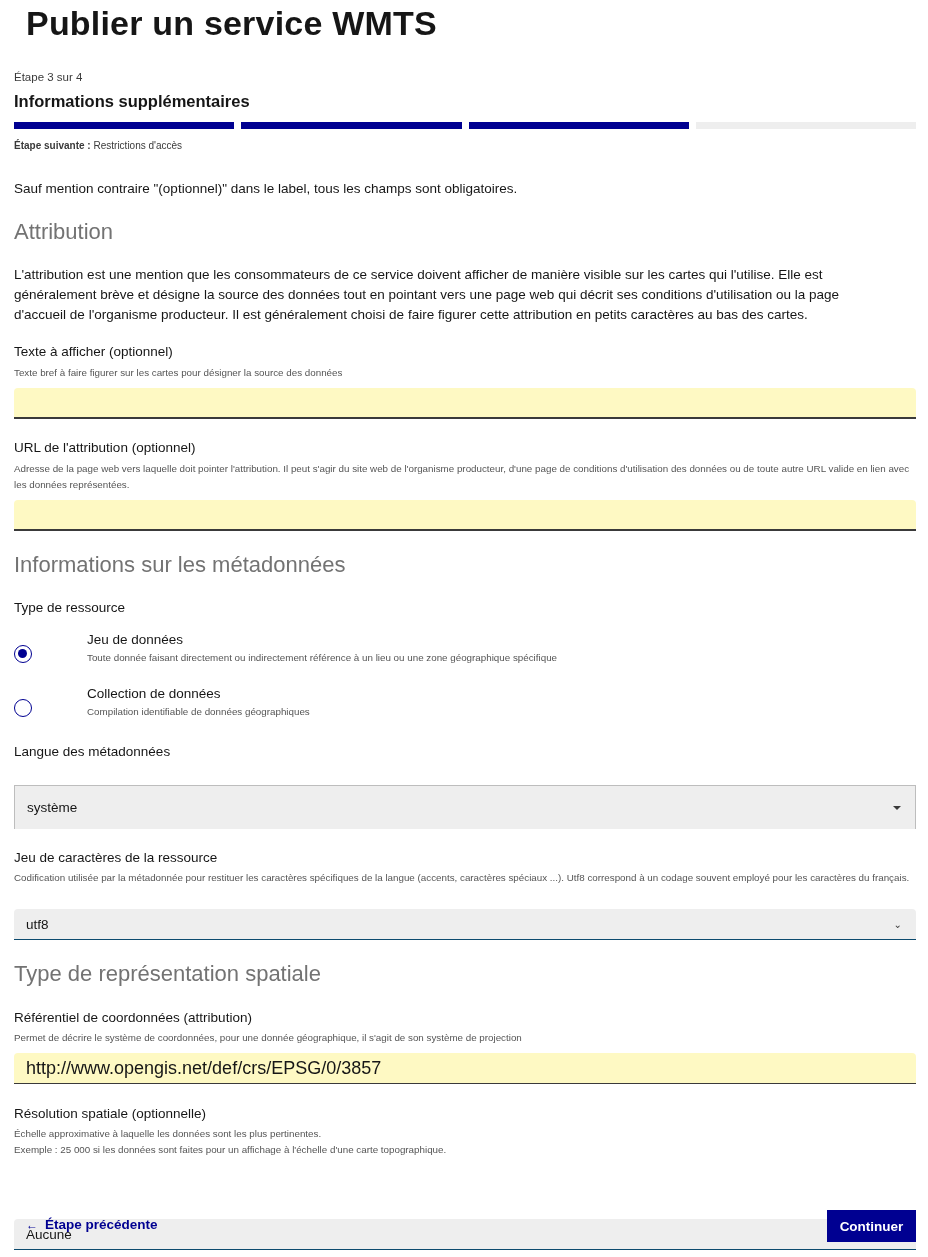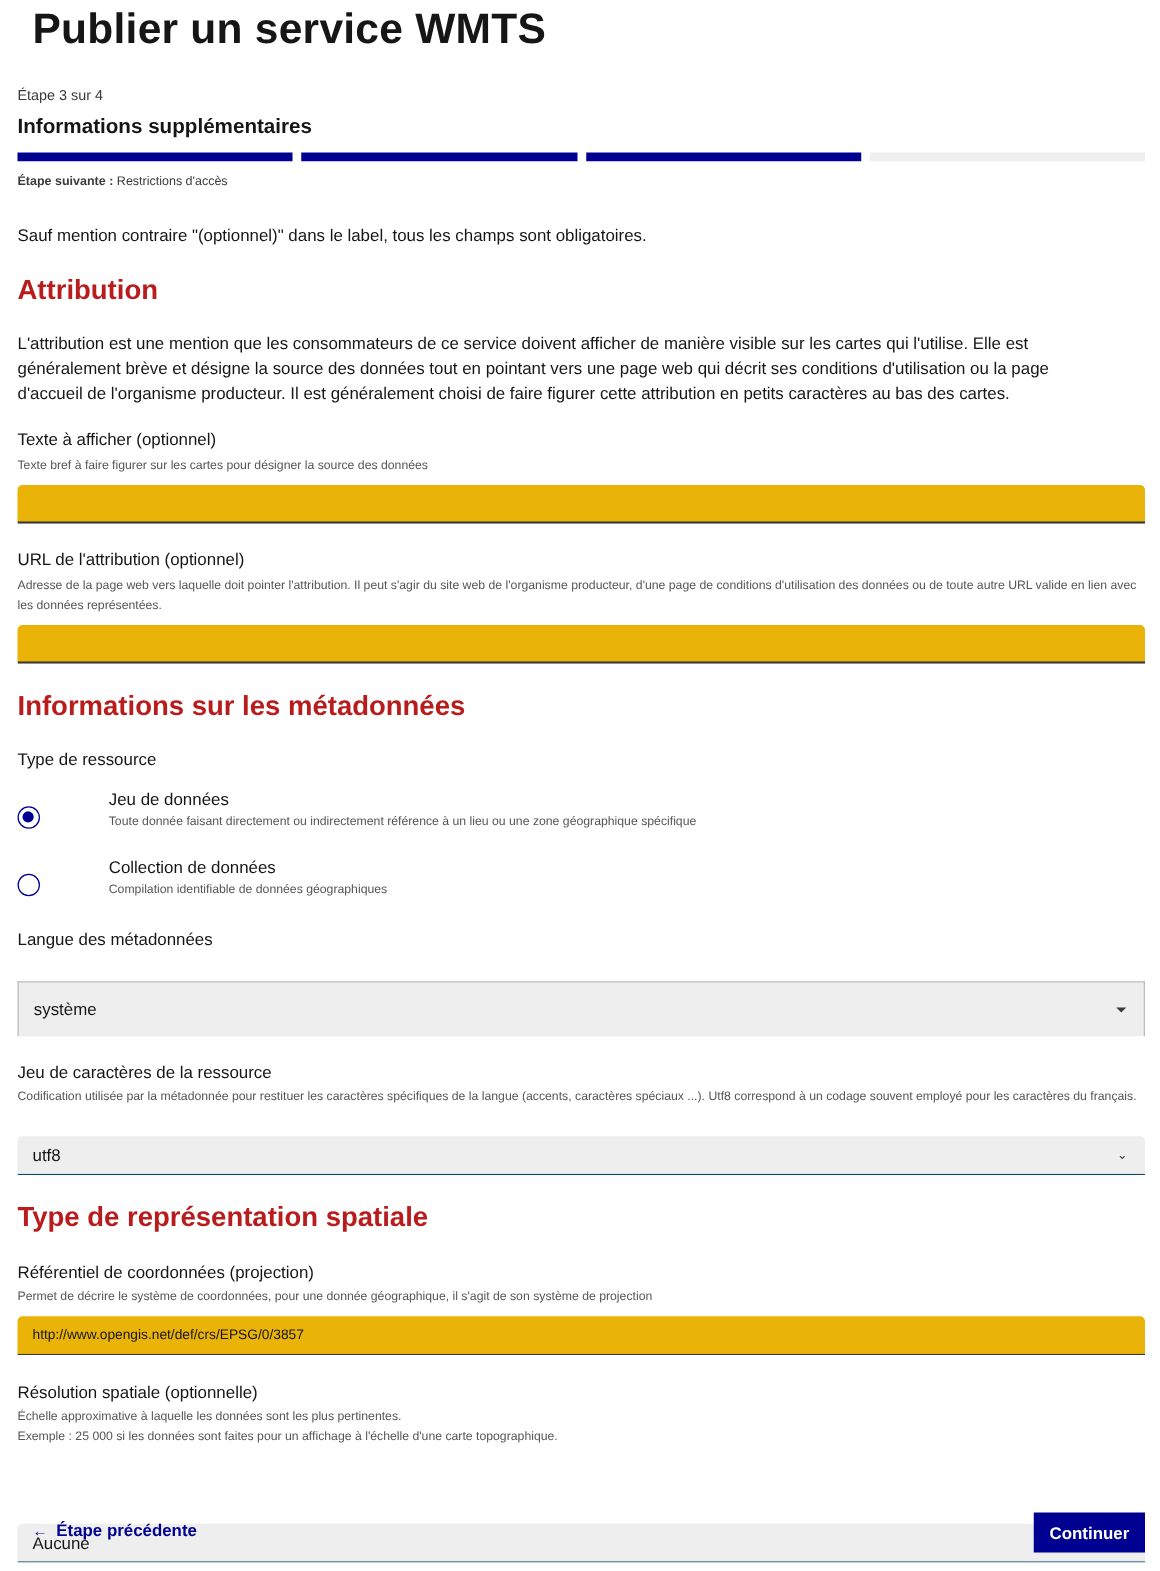--- a/index.html
+++ b/index.html
@@ -11,28 +11,28 @@
     .stepper-count { position: absolute; left: 14px; top: 71px; font-size: 11.5px; color: #3a3a3a; }
     .stepper-title { position: absolute; left: 14px; top: 92px; font-size: 16.5px; font-weight: 700; color: #161616; }
     .stepper-bar { position: absolute; left: 14px; top: 122px; width: 902px; height: 7px; display: flex; gap: 7px; }
     .stepper-seg { flex: 1; height: 7px; background: #eeeeee; }
     .stepper-seg.done { background: #000091; }
     .stepper-next { position: absolute; left: 14px; top: 140px; font-size: 10px; color: #3a3a3a; }
     .stepper-next b { font-weight: 700; }
 
     .mandatory-note { position: absolute; left: 14px; top: 181px; font-size: 13.5px; color: #161616; }
 
-    .h2 { position: absolute; left: 14px; font-size: 22px; font-weight: 700; color: #b91c1c; }
+    .h2 { position: absolute; left: 14px; font-size: 22px; font-weight: 400; color: #737373; }
 
     .paragraph { position: absolute; left: 14px; width: 880px; font-size: 13.5px; line-height: 20px; color: #161616; }
 
     .label { position: absolute; left: 14px; font-size: 13.5px; color: #161616; }
     .hint { position: absolute; left: 14px; width: 902px; font-size: 9.8px; line-height: 16px; color: #555555; }
 
-    .input { position: absolute; left: 14px; width: 902px; background: #eab308; border: none; border-bottom: 2px solid #3a3a3a; border-radius: 4px 4px 0 0; font-family: "Liberation Sans", sans-serif; font-size: 11px; color: #161616; padding: 0 12px; }
+    .input { position: absolute; left: 14px; width: 902px; background: #fef9c3; border: none; border-bottom: 2px solid #3a3a3a; border-radius: 4px 4px 0 0; font-family: "Liberation Sans", sans-serif; font-size: 18px; color: #161616; padding: 0 12px; }
     .input.thin { border-bottom-width: 1px; }
 
     .select-box { position: absolute; left: 14px; width: 902px; background: #eeeeee; display: flex; align-items: center; padding: 0 12px; font-size: 13.5px; color: #161616; }
     .select-box.native { border: 1px solid #bdbdbd; border-bottom: none; }
     .select-box.dsfr { border-bottom: 1px solid #0c4a6e; border-radius: 4px 4px 0 0; }
     .select-box .value { flex: 1; }
     .caret-solid { width: 0; height: 0; border-left: 4px solid transparent; border-right: 4px solid transparent; border-top: 4px solid #3a3a3a; margin-right: 2px; }
     .caret-chev { font-size: 10px; color: #3a3a3a; margin-right: 2px; }
 
     .radio { position: absolute; left: 14px; display: flex; align-items: flex-end; cursor: pointer; gap: 48px; }
@@ -104,21 +104,21 @@
 
 <label class="label" style="top:850px;">Jeu de caractères de la ressource</label>
 <p class="hint" style="top:870px;">Codification utilisée par la métadonnée pour restituer les caractères spécifiques de la langue (accents, caractères spéciaux ...). Utf8 correspond à un codage souvent employé pour les caractères du français.</p>
 <div class="select-box dsfr" style="top:909px; height:31px;">
   <span class="value">utf8</span>
   <span class="caret-chev">⌄</span>
 </div>
 
 <h2 class="h2" style="top:961px;">Type de représentation spatiale</h2>
 
-<label class="label" style="top:1010px;">Référentiel de coordonnées (projection)</label>
+<label class="label" style="top:1010px;">Référentiel de coordonnées (attribution)</label>
 <p class="hint" style="top:1030px;">Permet de décrire le système de coordonnées, pour une donnée géographique, il s'agit de son système de projection</p>
 <input class="input thin" style="top: 1053px; height: 31px;" type="text" value="http://www.opengis.net/def/crs/EPSG/0/3857">
 
 <label class="label" style="top:1106px;">Résolution spatiale (optionnelle)</label>
 <p class="hint" style="top:1126px;">Échelle approximative à laquelle les données sont les plus pertinentes.</p>
 <p class="hint" style="top:1142px;">Exemple : 25 000 si les données sont faites pour un affichage à l'échelle d'une carte topographique.</p>
 <div class="select-box dsfr" style="top:1219px; height:31px;">
   <span class="value">Aucune</span>
   <span class="caret-chev">⌄</span>
 </div>

